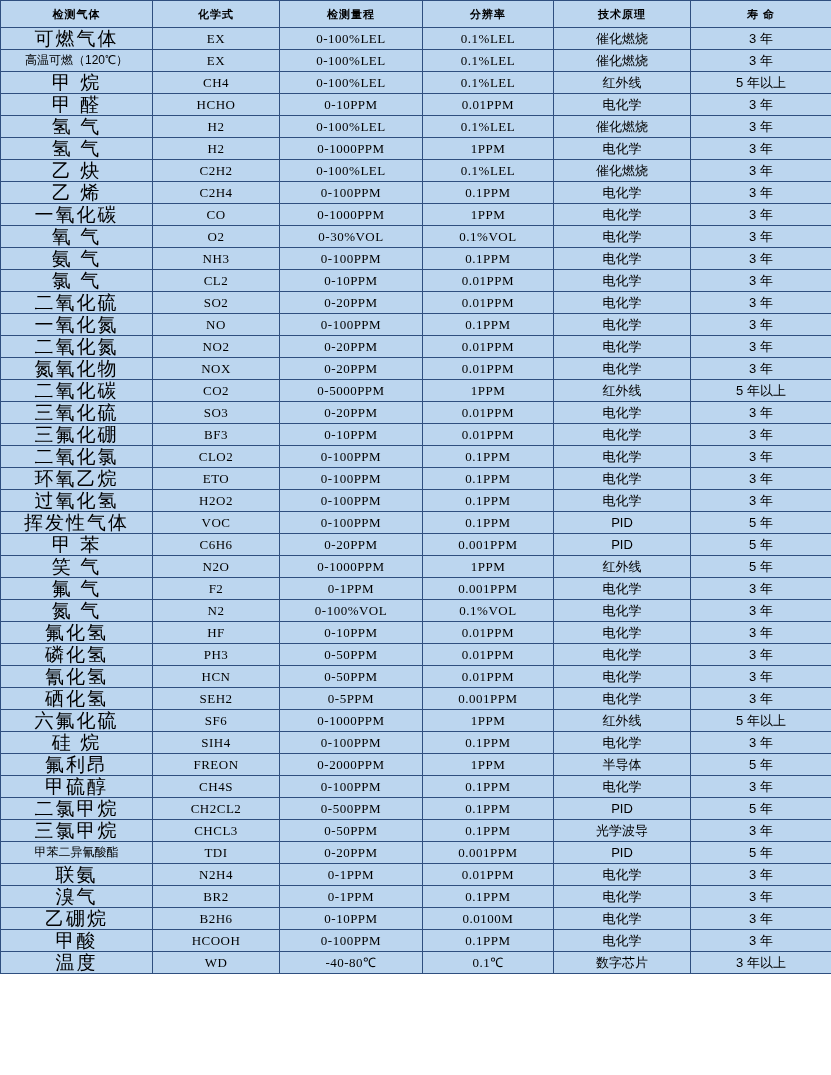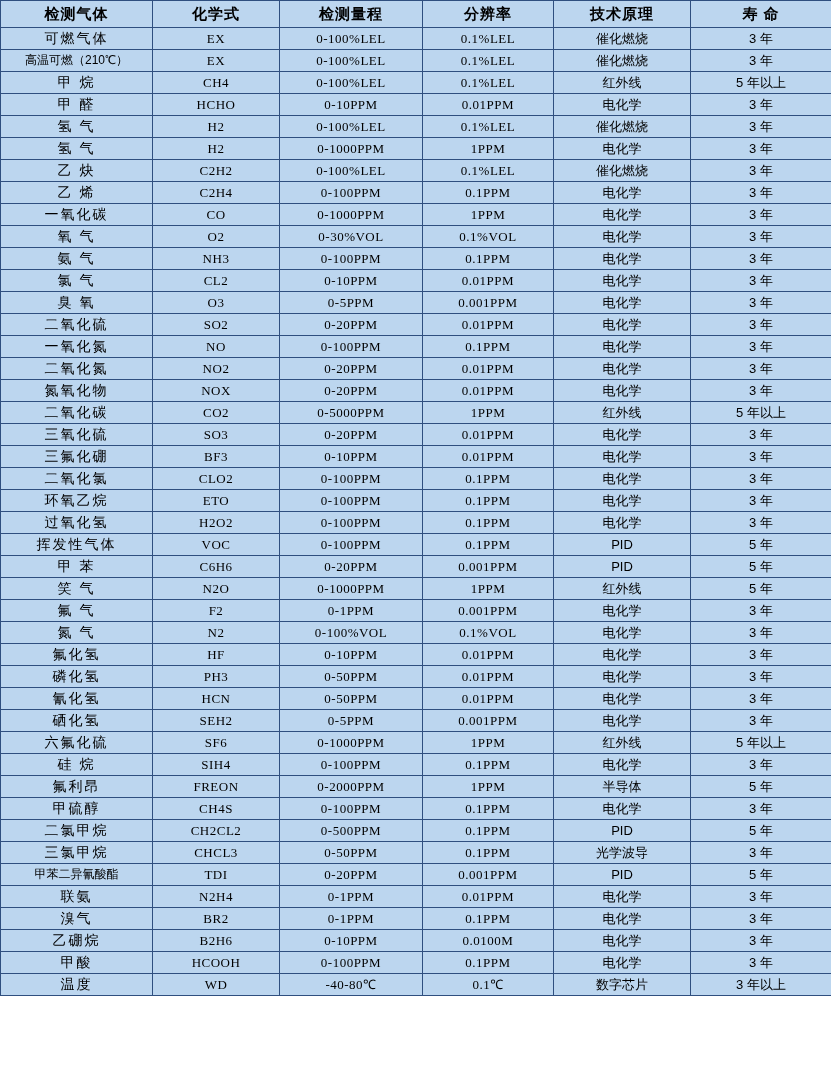--- a/index.html
+++ b/index.html
@@ -30,31 +30,31 @@
     vertical-align: middle;
     color: #000000;
     background: #bcd6ef;
     height: 21px;
     line-height: 19px;
     padding: 0;
     overflow: hidden;
     white-space: nowrap;
   }
   #gas-table thead th {
-    font-size: 15px;
+    font-size: 11px;
     font-weight: bold;
     height: 26px;
     line-height: 24px;
     letter-spacing: 1px;
   }
   #gas-table tbody td {
     font-size: 13px;
   }
   #gas-table tbody td.cn {
-    font-size: 14px;
+    font-size: 19px;
     letter-spacing: 2px;
   }
   #gas-table tbody td.mono {
     font-family: "Liberation Serif", serif;
     font-size: 13px;
     letter-spacing: 0.5px;
   }
   #gas-table tbody td.sm {
     font-size: 12px;
     letter-spacing: 0;
@@ -85,21 +85,21 @@
   <tbody id="table-body">
       <tr>
         <td class="cn">可燃气体</td>
         <td class="mono">EX</td>
         <td class="mono">0-100%LEL</td>
         <td class="mono">0.1%LEL</td>
         <td>催化燃烧</td>
         <td>3 年</td>
       </tr>
       <tr>
-        <td class="cn sm">高温可燃（210℃）</td>
+        <td class="cn sm">高温可燃（120℃）</td>
         <td class="mono">EX</td>
         <td class="mono">0-100%LEL</td>
         <td class="mono">0.1%LEL</td>
         <td>催化燃烧</td>
         <td>3 年</td>
       </tr>
       <tr>
         <td class="cn">甲 烷</td>
         <td class="mono">CH4</td>
         <td class="mono">0-100%LEL</td>
@@ -173,28 +173,20 @@
       </tr>
       <tr>
         <td class="cn">氯 气</td>
         <td class="mono">CL2</td>
         <td class="mono">0-10PPM</td>
         <td class="mono">0.01PPM</td>
         <td>电化学</td>
         <td>3 年</td>
       </tr>
       <tr>
-        <td class="cn">臭 氧</td>
-        <td class="mono">O3</td>
-        <td class="mono">0-5PPM</td>
-        <td class="mono">0.001PPM</td>
-        <td>电化学</td>
-        <td>3 年</td>
-      </tr>
-      <tr>
         <td class="cn">二氧化硫</td>
         <td class="mono">SO2</td>
         <td class="mono">0-20PPM</td>
         <td class="mono">0.01PPM</td>
         <td>电化学</td>
         <td>3 年</td>
       </tr>
       <tr>
         <td class="cn">一氧化氮</td>
         <td class="mono">NO</td>

